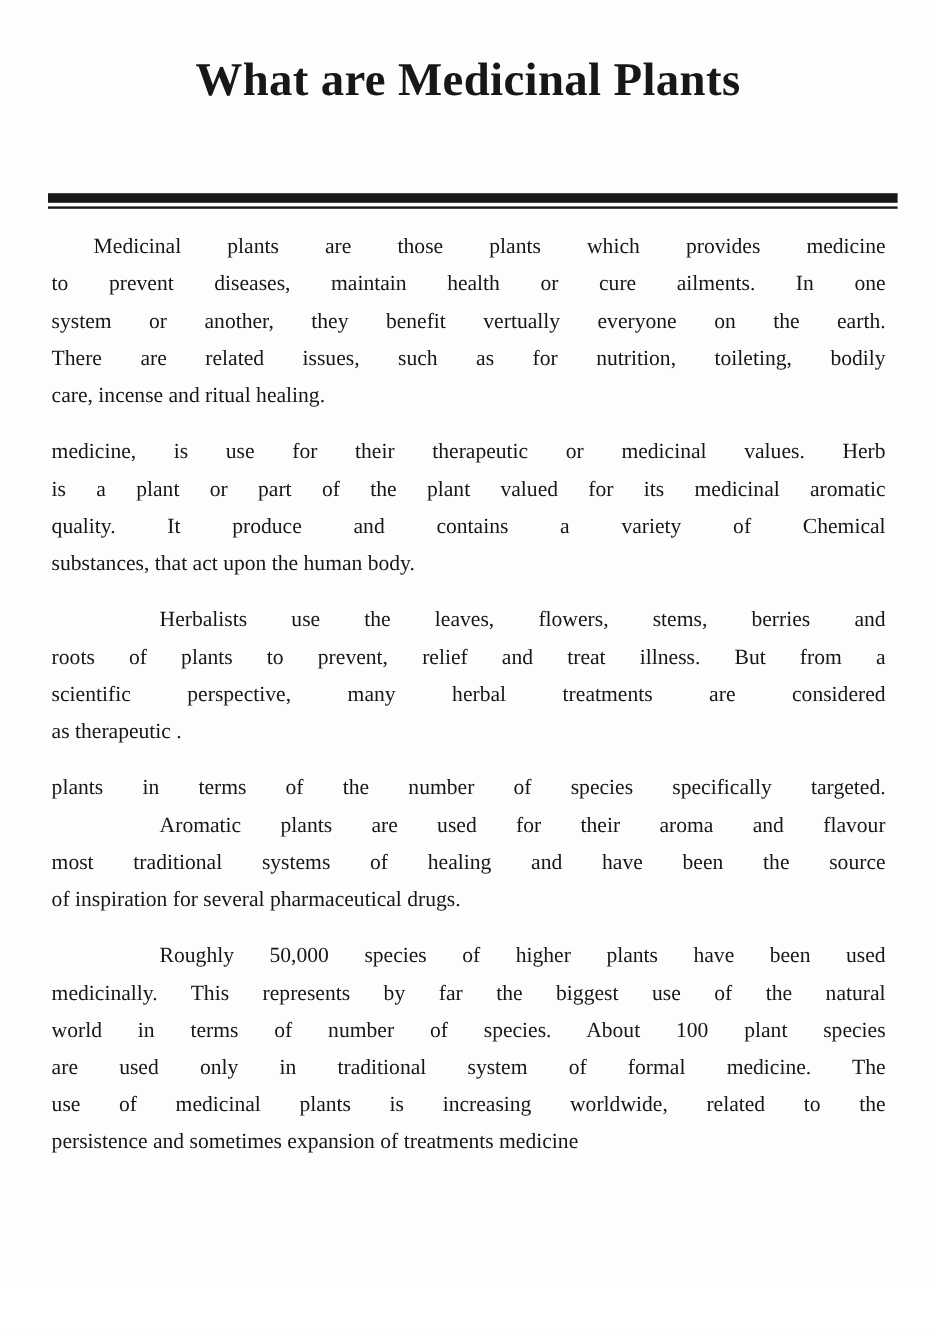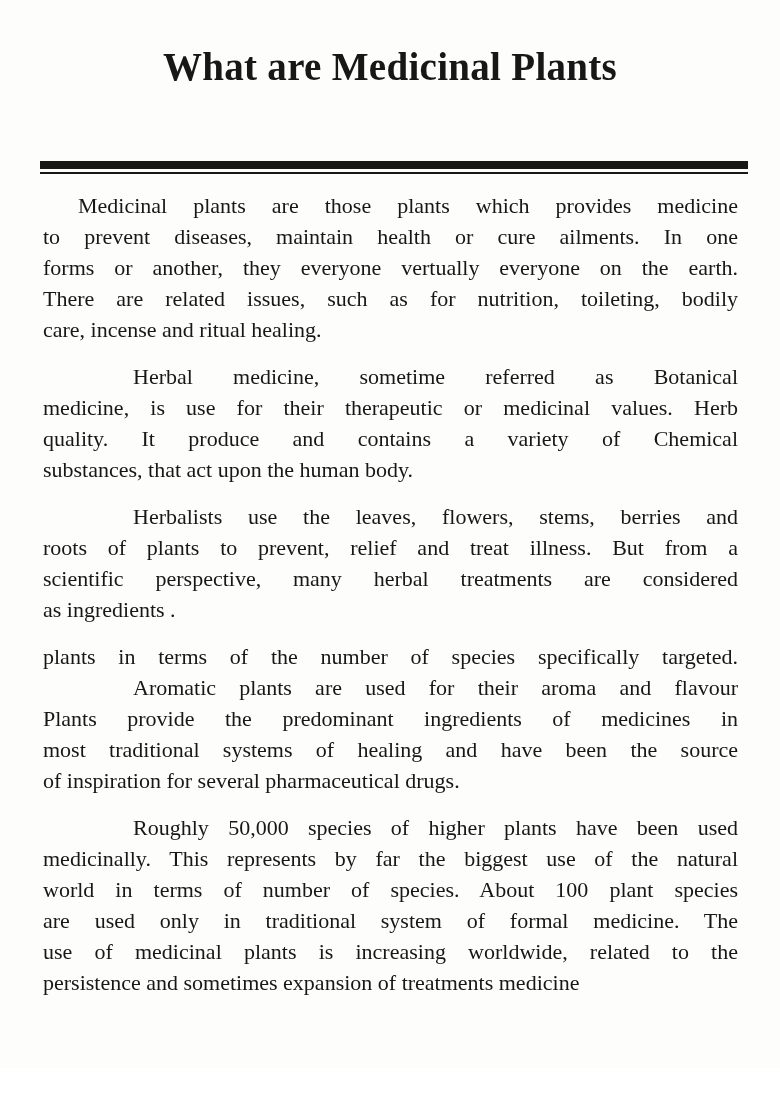--- a/index.html
+++ b/index.html
@@ -33,21 +33,21 @@
     height: 8px;
     background: var(--ink);
   }
   .rule .thin {
     height: 2px;
     margin-top: 3px;
     background: var(--ink);
   }
   .article {
     margin: 16px 42px 0 43px;
-    font-size: 22px;
+    font-size: 18px;
     line-height: 31px;
     color: var(--ink);
   }
   .paragraph + .paragraph { margin-top: 16px; }
   .line {
     text-align: justify;
     text-align-last: justify;
     overflow: hidden;
     white-space: normal;
   }
@@ -63,40 +63,39 @@
 
   <div class="rule">
     <div class="thick"></div>
     <div class="thin"></div>
   </div>
 
   <div class="article">
       <div class="paragraph first-paragraph">
         <div class="line first-line">Medicinal plants are those plants which provides medicine</div>
         <div class="line">to prevent diseases, maintain health or cure ailments. In one</div>
-        <div class="line">forms or another, they everyone vertually everyone on the earth.</div>
+        <div class="line">system or another, they benefit vertually everyone on the earth.</div>
         <div class="line">There are related issues, such as for nutrition, toileting, bodily</div>
         <div class="line last-line">care, incense and ritual healing.</div>
       </div>
       <div class="paragraph">
-        <div class="line first-line">Herbal medicine, sometime referred as Botanical</div>
         <div class="line">medicine, is use for their therapeutic or medicinal values. Herb</div>
+        <div class="line">is a plant or part of the plant valued for its medicinal aromatic</div>
         <div class="line">quality. It produce and contains a variety of Chemical</div>
         <div class="line last-line">substances, that act upon the human body.</div>
       </div>
       <div class="paragraph">
         <div class="line first-line">Herbalists use the leaves, flowers, stems, berries and</div>
         <div class="line">roots of plants to prevent, relief and treat illness. But from a</div>
         <div class="line">scientific perspective, many herbal treatments are considered</div>
-        <div class="line last-line">as ingredients .</div>
+        <div class="line last-line">as therapeutic .</div>
       </div>
       <div class="paragraph">
         <div class="line">plants in terms of the number of species specifically targeted.</div>
         <div class="line first-line">Aromatic plants are used for their aroma and flavour</div>
-        <div class="line">Plants provide the predominant ingredients of medicines in</div>
         <div class="line">most traditional systems of healing and have been the source</div>
         <div class="line last-line">of inspiration for several pharmaceutical drugs.</div>
       </div>
       <div class="paragraph">
         <div class="line first-line">Roughly 50,000 species of higher plants have been used</div>
         <div class="line">medicinally. This represents by far the biggest use of the natural</div>
         <div class="line">world in terms of number of species. About 100 plant species</div>
         <div class="line">are used only in traditional system of formal medicine. The</div>
         <div class="line">use of medicinal plants is increasing worldwide, related to the</div>
         <div class="line last-line">persistence and sometimes expansion of treatments medicine</div>

